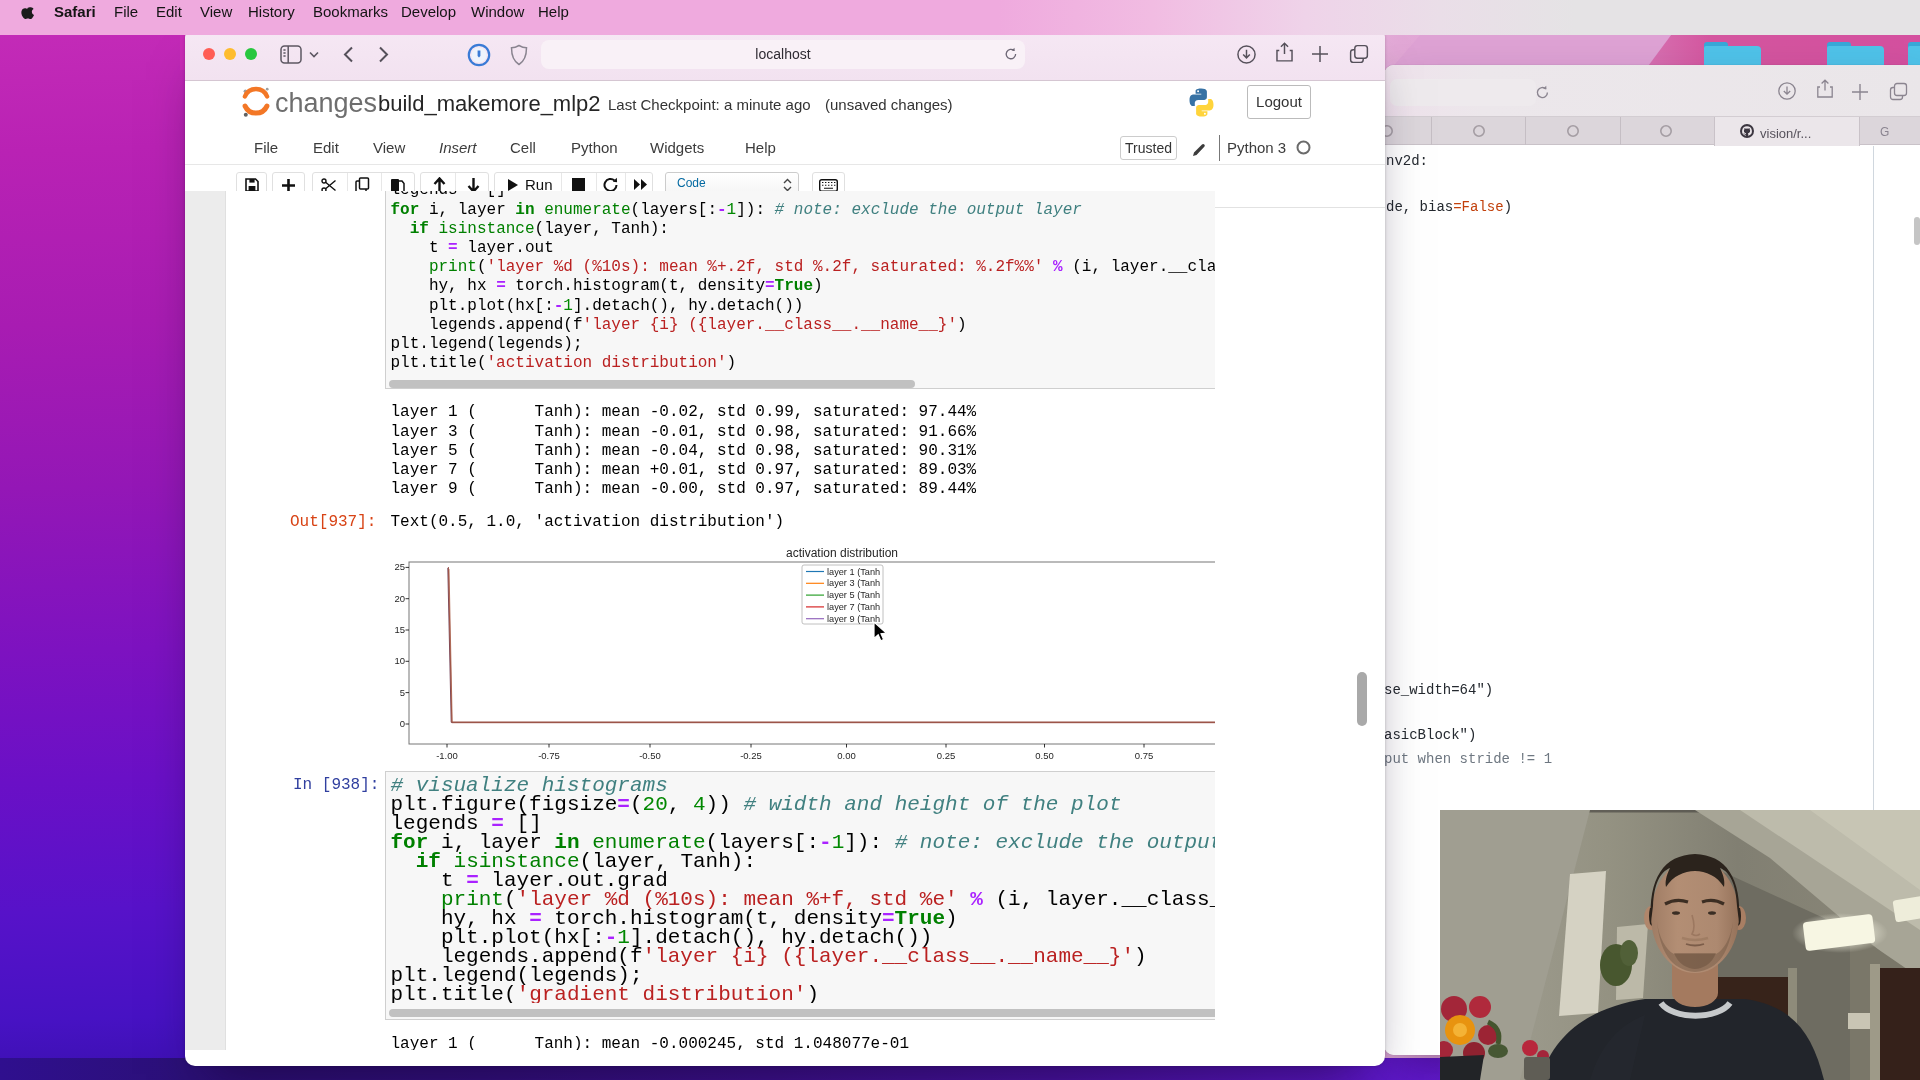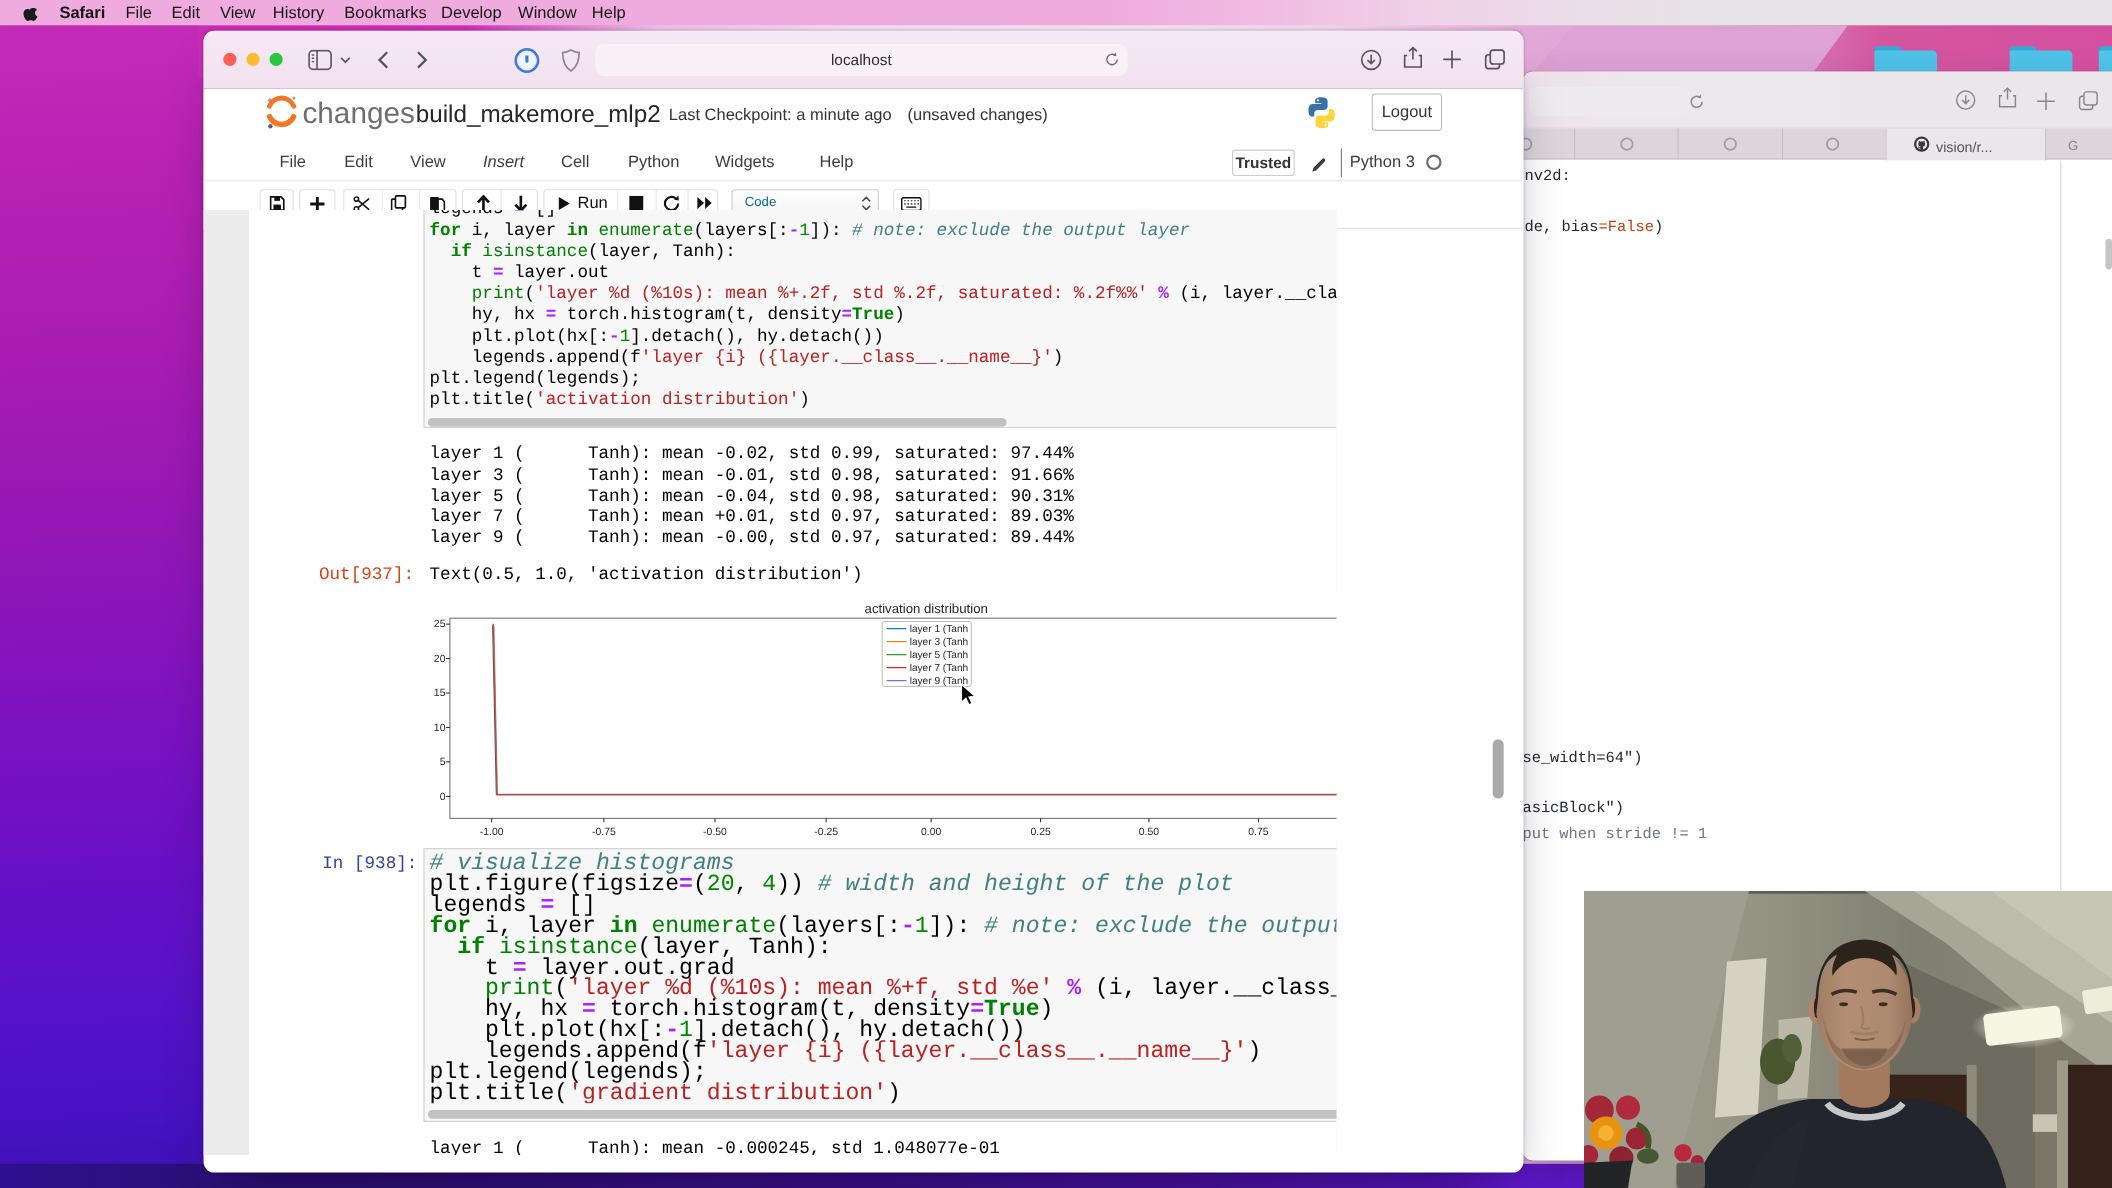--- a/index.html
+++ b/index.html
@@ -291,21 +291,21 @@
   <div class="abs" style="left:69px;top:111px;font-size:15px;color:#3c3c3c;">File</div>
   <div class="abs" style="left:128px;top:111px;font-size:15px;color:#3c3c3c;">Edit</div>
   <div class="abs" style="left:188px;top:111px;font-size:15px;color:#3c3c3c;">View</div>
   <div class="abs" style="left:254px;top:111px;font-size:15px;color:#3c3c3c;font-style:italic;">Insert</div>
   <div class="abs" style="left:325px;top:111px;font-size:15px;color:#3c3c3c;">Cell</div>
   <div class="abs" style="left:386px;top:111px;font-size:15px;color:#3c3c3c;">Python</div>
   <div class="abs" style="left:465px;top:111px;font-size:15px;color:#3c3c3c;">Widgets</div>
   <div class="abs" style="left:560px;top:111px;font-size:15px;color:#3c3c3c;">Help</div>
 
   <div class="abs" style="left:935px;top:108px;width:57px;height:24px;border:1px solid #ccc;border-radius:3px;background:#fff;"></div>
-  <div class="abs" style="left:935px;top:112px;width:57px;text-align:center;font-size:14px;color:#333;font-weight:bold;">Trusted</div>
+  <div class="abs" style="left:935px;top:112px;width:57px;text-align:center;font-size:14px;color:#333;">Trusted</div>
   <svg class="abs" style="left:1007px;top:115px" width="14" height="14" viewBox="0 0 14 14">
     <path d="M1 13 l1-3.5 L10 1.5 a1.6 1.6 0 0 1 2.3 2.3 L4.5 12 Z" fill="#3c3c3c"></path>
   </svg>
   <div class="abs" style="left:1034px;top:107px;width:1px;height:26px;background:#777;"></div>
   <div class="abs" style="left:1042px;top:111px;font-size:15px;color:#3c3c3c;">Python 3</div>
   <svg class="abs" style="left:1111px;top:112px" width="15" height="15" viewBox="0 0 15 15">
     <circle cx="7.5" cy="7.5" r="6" fill="none" stroke="#6b6b6b" stroke-width="2"></circle>
   </svg>
 
   <div class="abs" style="left:0;top:137px;width:1200px;height:43px;background:#fff;border-bottom:1px solid #e2e2e2;"></div>
@@ -498,21 +498,21 @@
 
     <div class="abs" style="left:202px;top:816px;width:896px;height:10px;background:#f7f7f7;"></div>
     <div class="abs" style="left:204px;top:818px;width:847px;height:8px;background:#c1c1c1;border-radius:4px;"></div>
 
     <pre class="abs" style="left:205.5px;top:844px;font-size:16px;line-height:19px;color:#000;">layer 1 (      Tanh): mean -0.000245, std 1.048077e-01</pre>
   </div>
 
   <div class="abs" style="left:1172px;top:644px;width:10px;height:54px;background:#a9a9a9;border-radius:5px;"></div>
 </div>
 
-<div class="abs" id="menubar" style="left:0;top:0;width:1920px;height:23px;
+<div class="abs" id="menubar" style="left:0;top:0;width:1920px;height:35px;
   background:linear-gradient(90deg,#efaade 0%,#efaade 52%,#f1bce2 60%,#efd3e9 68%,#eadee8 75%,#e5e3e5 82%,#e5e3e5 100%);">
   <svg class="abs" style="left:20px;top:3.5px" width="15" height="17" viewBox="0 0 15 17">
     <path d="M10.7 1.2c.1 1-.3 1.9-.9 2.6-.6.7-1.6 1.2-2.5 1.1-.1-.9.4-1.9 1-2.5.6-.7 1.7-1.2 2.4-1.2zM13.9 12.2c-.5 1.1-.7 1.6-1.3 2.5-.9 1.3-2.1 3-3.6 3-1.3 0-1.7-.9-3.4-.9-1.7 0-2.1.9-3.4.9C.7 17.7-.4 16.2-1.2 14.9" fill="none"></path>
     <path d="M7.5 5.1c.9 0 2.6-1 4.4-.8 1.6.1 2.8.9 3.5 2-1.4.9-2.3 2.1-2.2 3.9.1 2.1 1.5 3.2 2.8 3.8-.4 1-.8 1.7-1.4 2.6-.8 1.2-1.9 2.7-3.3 2.7-1.2 0-1.6-.8-3.2-.8-1.6 0-2 .8-3.2.8-1.4 0-2.4-1.3-3.2-2.5C-.1 14.4-1.1 10.4.5 7.8c.8-1.4 2.2-2.3 3.7-2.3 1.4 0 2.4.8 3.3.8z" transform="scale(0.78) translate(2,0)" fill="#1b1b1b"></path>
   </svg>
   <div class="abs" style="left:54px;top:3px;font-size:15px;font-weight:bold;color:#141414;">Safari</div>
   <div class="abs" style="left:114px;top:3px;font-size:15px;color:#141414;">File</div>
   <div class="abs" style="left:156px;top:3px;font-size:15px;color:#141414;">Edit</div>
   <div class="abs" style="left:200px;top:3px;font-size:15px;color:#141414;">View</div>
   <div class="abs" style="left:248px;top:3px;font-size:15px;color:#141414;">History</div>

